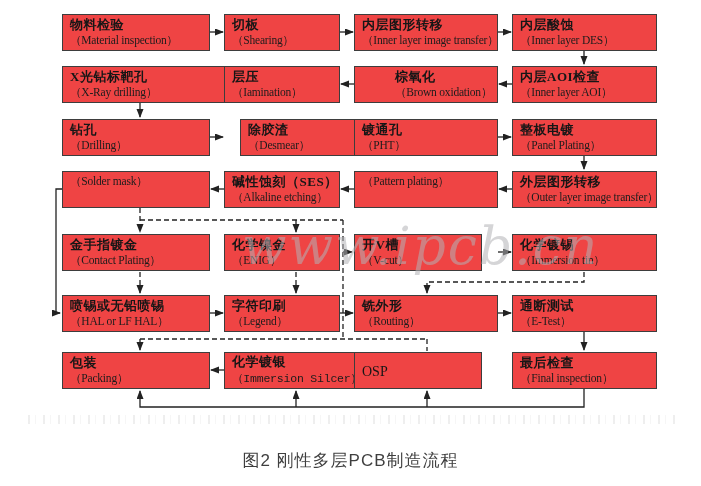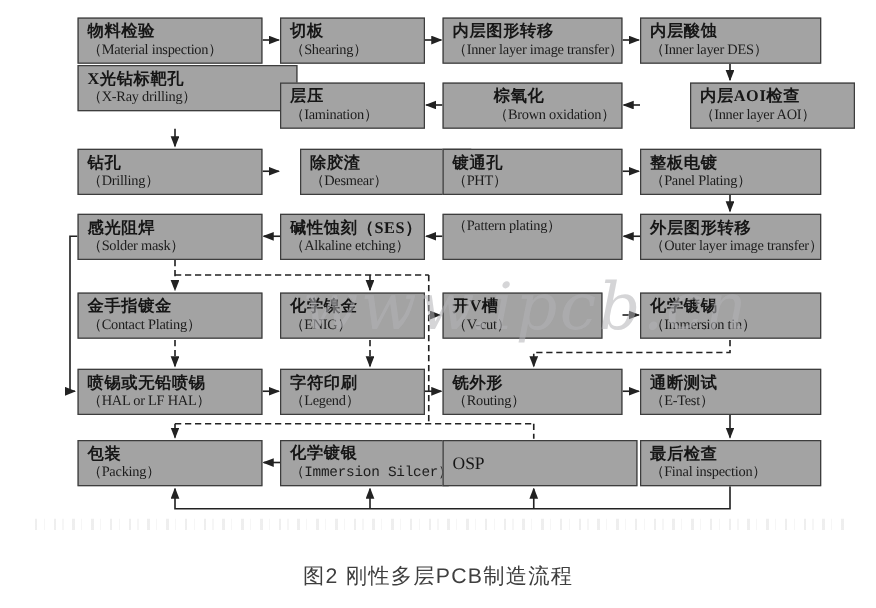--- a/index.html
+++ b/index.html
@@ -1,20 +1,20 @@
 <!DOCTYPE html>
 <html><head>
 <meta charset="utf-8">
 <style>
   html,body{margin:0;padding:0;background:#ffffff;}
   body{width:701px;height:486px;position:relative;overflow:hidden;
        font-family:"Liberation Serif","DejaVu Serif",serif;}
   #stage{position:absolute;left:0;top:0;width:701px;height:486px;background:#fff;}
   #wires{position:absolute;left:0;top:0;width:701px;height:486px;pointer-events:none;}
-  .node{position:absolute;background:#a3a3a3;border:1.6px solid #3d3d3d;box-sizing:border-box;
+  .node{position:absolute;background:#ef4444;border:1.6px solid #3d3d3d;box-sizing:border-box;
         padding:2px 4px 0 7px;overflow:hidden;white-space:nowrap;}
   .node .zh{display:block;font-weight:bold;font-size:13px;line-height:16px;color:#161616;
             letter-spacing:0.5px;}
   .node .en{display:block;font-size:11.5px;line-height:15px;color:#1c1c1c;letter-spacing:-0.2px;}
   .node.single{display:flex;align-items:center;}
   .node.single .zh{font-weight:normal;font-size:14px;letter-spacing:0;}
   #watermark{position:absolute;left:242px;top:216px;font-size:52px;font-style:italic;
              color:rgba(178,178,182,0.55);letter-spacing:2px;white-space:nowrap;
              font-family:"DejaVu Serif","Liberation Serif",serif;}
   #scan-noise{position:absolute;left:28px;top:415px;width:648px;height:9px;opacity:0.35;
@@ -85,54 +85,53 @@
         <span class="en">（Shearing）</span>
       </div>
       <div class="node" style="left: 354px; top: 14px; width: 144px; height: 37px;">
         <span class="zh">内层图形转移</span>
         <span class="en">（Inner layer image transfer）</span>
       </div>
       <div class="node" style="left: 512px; top: 14px; width: 145px; height: 37px;">
         <span class="zh">内层酸蚀</span>
         <span class="en">（Inner layer DES）</span>
       </div>
-      <div class="node" style="left: 62px; top: 52px; width: 176px; height: 37px;">
+      <div class="node" style="left: 62px; top: 66px; width: 176px; height: 37px;">
         <span class="zh">X光钻标靶孔</span>
         <span class="en">（X-Ray drilling）</span>
       </div>
       <div class="node" style="left: 224px; top: 66px; width: 116px; height: 37px;">
         <span class="zh">层压</span>
         <span class="en">（Iamination）</span>
       </div>
       <div class="node" style="left: 354px; top: 66px; width: 144px; height: 37px; padding-left: 40px;">
         <span class="zh">棕氧化</span>
         <span class="en">（Brown oxidation）</span>
       </div>
-      <div class="node" style="left: 512px; top: 66px; width: 132px; height: 37px; margin-left: 40px;">
+      <div class="node" style="left: 512px; top: 66px; width: 145px; height: 37px;">
         <span class="zh">内层AOI检查</span>
         <span class="en">（Inner layer AOI）</span>
       </div>
       <div class="node" style="left: 62px; top: 119px; width: 148px; height: 37px;">
         <span class="zh">钻孔</span>
         <span class="en">（Drilling）</span>
       </div>
       <div class="node" style="left: 240px; top: 119px; width: 137px; height: 37px;">
         <span class="zh">除胶渣</span>
         <span class="en">（Desmear）</span>
       </div>
       <div class="node" style="left: 354px; top: 119px; width: 144px; height: 37px;">
         <span class="zh">镀通孔</span>
         <span class="en">（PHT）</span>
       </div>
       <div class="node" style="left: 512px; top: 119px; width: 145px; height: 37px;">
         <span class="zh">整板电镀</span>
         <span class="en">（Panel Plating）</span>
       </div>
       <div class="node" style="left: 62px; top: 171px; width: 148px; height: 37px;">
-        <span class="zh">感光阻焊</span>
         <span class="en">（Solder mask）</span>
       </div>
       <div class="node" style="left: 224px; top: 171px; width: 116px; height: 37px;">
         <span class="zh">碱性蚀刻（SES）</span>
         <span class="en">（Alkaline etching）</span>
       </div>
       <div class="node" style="left: 354px; top: 171px; width: 144px; height: 37px;">
         <span class="en">（Pattern plating）</span>
       </div>
       <div class="node" style="left: 512px; top: 171px; width: 145px; height: 37px;">
@@ -172,21 +171,21 @@
         <span class="en">（E-Test）</span>
       </div>
       <div class="node" style="left: 62px; top: 352px; width: 148px; height: 37px;">
         <span class="zh">包装</span>
         <span class="en">（Packing）</span>
       </div>
       <div class="node" style="left: 224px; top: 352px; width: 135px; height: 37px; font-family: Liberation Mono, monospace;">
         <span class="zh">化学镀银</span>
         <span class="en">（Immersion Silcer）</span>
       </div>
-      <div class="node single" style="left: 354px; top: 352px; width: 156px; height: 37px;">
+      <div class="node single" style="left: 354px; top: 352px; width: 128px; height: 37px;">
         <span class="zh">OSP</span>
       </div>
       <div class="node" style="left: 512px; top: 352px; width: 145px; height: 37px;">
         <span class="zh">最后检查</span>
         <span class="en">（Final inspection）</span>
       </div>
     </div>
 
   <div id="watermark">www.ipcb.cn</div>
 

